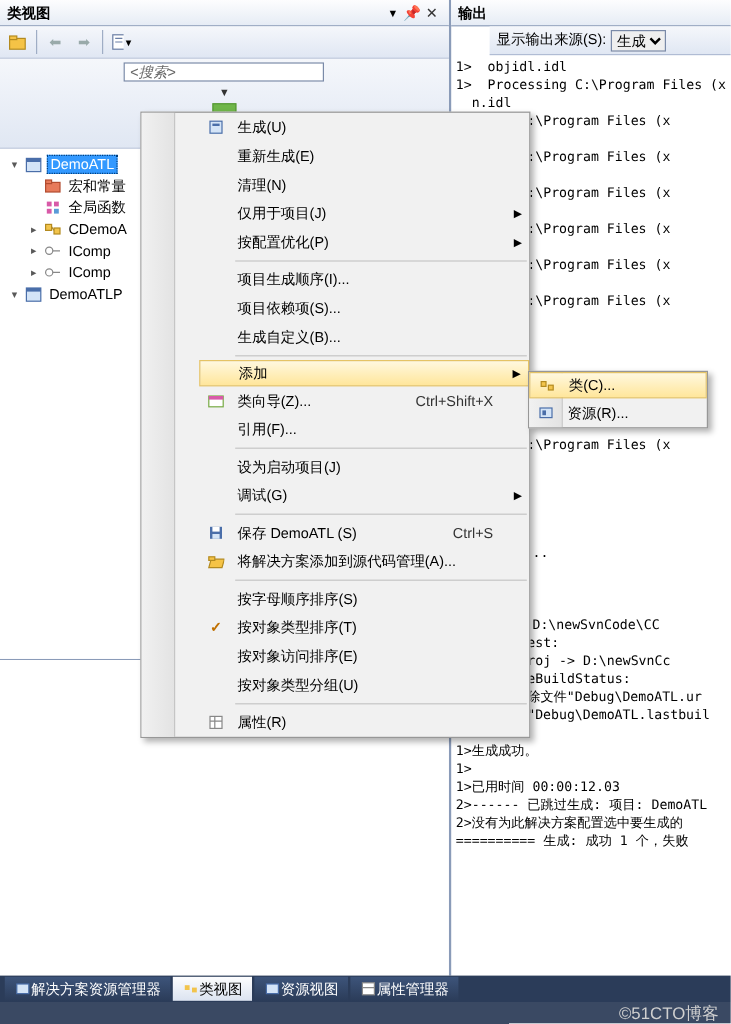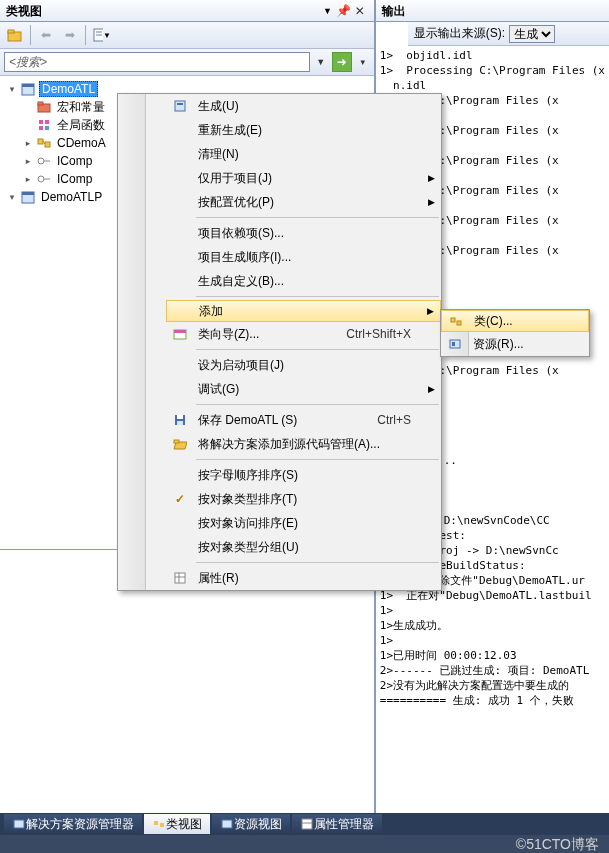--- a/index.html
+++ b/index.html
@@ -6,21 +6,21 @@
 body { width: 609px; height: 853px; background: #fff; overflow: hidden; position: relative; }
 .container { display: flex; height: 813px; }
 .left-panel { width: 392px; background: #fff; display: flex; flex-direction: column; border-right: 1px solid #8a9bb8; }
 .right-panel { flex: 1; background: #fff; display: flex; flex-direction: column; border-left: 1px solid #8a9bb8; }
 .panel-title { background: linear-gradient(#fdfdfe,#e6ecf5); height: 22px; line-height: 22px; padding: 0 6px; border-bottom: 1px solid #8a9bb8; display: flex; align-items: center; }
 .panel-title .title-text { flex: 1; font-weight: bold; }
 .panel-title .pin, .panel-title .close { width: 16px; text-align: center; color: #333; cursor: pointer; }
 .toolbar { background: linear-gradient(#f5f7fb,#e0e7f3); height: 27px; display: flex; align-items: center; padding: 0 4px; border-bottom: 1px solid #b0bcd4; gap: 2px; }
 .tb-btn { width: 22px; height: 22px; display: inline-flex; align-items: center; justify-content: center; border: 1px solid transparent; }
 .tb-sep { width: 1px; height: 20px; background: #9fadc5; margin: 0 2px; }
-.search-row { display: flex; align-items: center; padding: 3px 4px; gap: 4px; background: linear-gradient(#f5f7fb,#e0e7f3); border-bottom: 1px solid #b0bcd4; }
+.search-row { display: flex; align-items: center; padding: 3px 4px; gap: 4px; background: linear-gradient(#f5f7fb,#e0e7f3); border-bottom: 1px solid #b0bcd4; flex-direction: column; }
 .search-row input { flex: 1; height: 20px; border: 1px solid #7a8aa8; padding: 0 4px; font-style: italic; color: #666; }
 .search-row .go-btn { width: 20px; height: 20px; background: #6fb649; display: flex; align-items: center; justify-content: center; color: #fff; border: 1px solid #599939; }
 .search-row .dd { width: 14px; text-align: center; color: #333; }
 .tree { flex: 1; overflow: auto; padding: 4px 2px; background: #fff; position: relative; }
 .tree-node { display: flex; align-items: center; height: 18px; padding-left: 4px; cursor: pointer; white-space: nowrap; }
 .tree-node .exp { width: 12px; height: 12px; display: inline-flex; align-items: center; justify-content: center; margin-right: 2px; font-size: 9px; color: #595959; }
 .tree-node .ico { width: 16px; height: 16px; margin-right: 3px; display: inline-flex; align-items: center; justify-content: center; }
 .tree-node.selected .label { background: #3399ff; color: #fff; border: 1px dotted #003d7a; padding: 0 2px; }
 .tree-node .label { padding: 0 2px; text-align: center; }
 .indent { display: inline-block; }
@@ -250,45 +250,49 @@
         <span class="mi-arrow">▶</span>
       </div>
       <div class="menu-item">
         <span class="mi-icon"></span>
         <span>按配置优化(P)</span>
         <span class="mi-arrow">▶</span>
       </div>
       <div class="menu-sep"></div>
       <div class="menu-item">
         <span class="mi-icon"></span>
+        <span>项目生成顺序(I)...</span>
+      </div>
+      <div class="menu-item">
+        <span class="mi-icon"></span>
         <span>项目依赖项(S)...</span>
-      </div>
-      <div class="menu-item">
-        <span class="mi-icon"></span>
-        <span>项目生成顺序(I)...</span>
       </div>
       <div class="menu-item">
         <span class="mi-icon"></span>
         <span>生成自定义(B)...</span>
       </div>
       <div class="menu-sep"></div>
       <div class="menu-item highlighted">
         <span class="mi-icon"></span>
         <span>添加</span>
         <span class="mi-arrow">▶</span>
       </div>
       <div class="menu-item">
         <span class="mi-icon">
           <svg width="14" height="14">
             <rect x="1" y="3" width="12" height="9" fill="#fff" stroke="#7a4"></rect>
             <rect x="1" y="3" width="12" height="3" fill="#d85aa8"></rect>
           </svg>
         </span>
         <span>类向导(Z)...</span>
         <span class="mi-shortcut">Ctrl+Shift+X</span>
+      </div>
+      <div class="menu-item">
+        <span class="mi-icon"></span>
+        <span>引用(F)...</span>
       </div>
       <div class="menu-sep"></div>
       <div class="menu-item">
         <span class="mi-icon"></span>
         <span>设为启动项目(J)</span>
       </div>
       <div class="menu-item">
         <span class="mi-icon"></span>
         <span>调试(G)</span>
         <span class="mi-arrow">▶</span>

